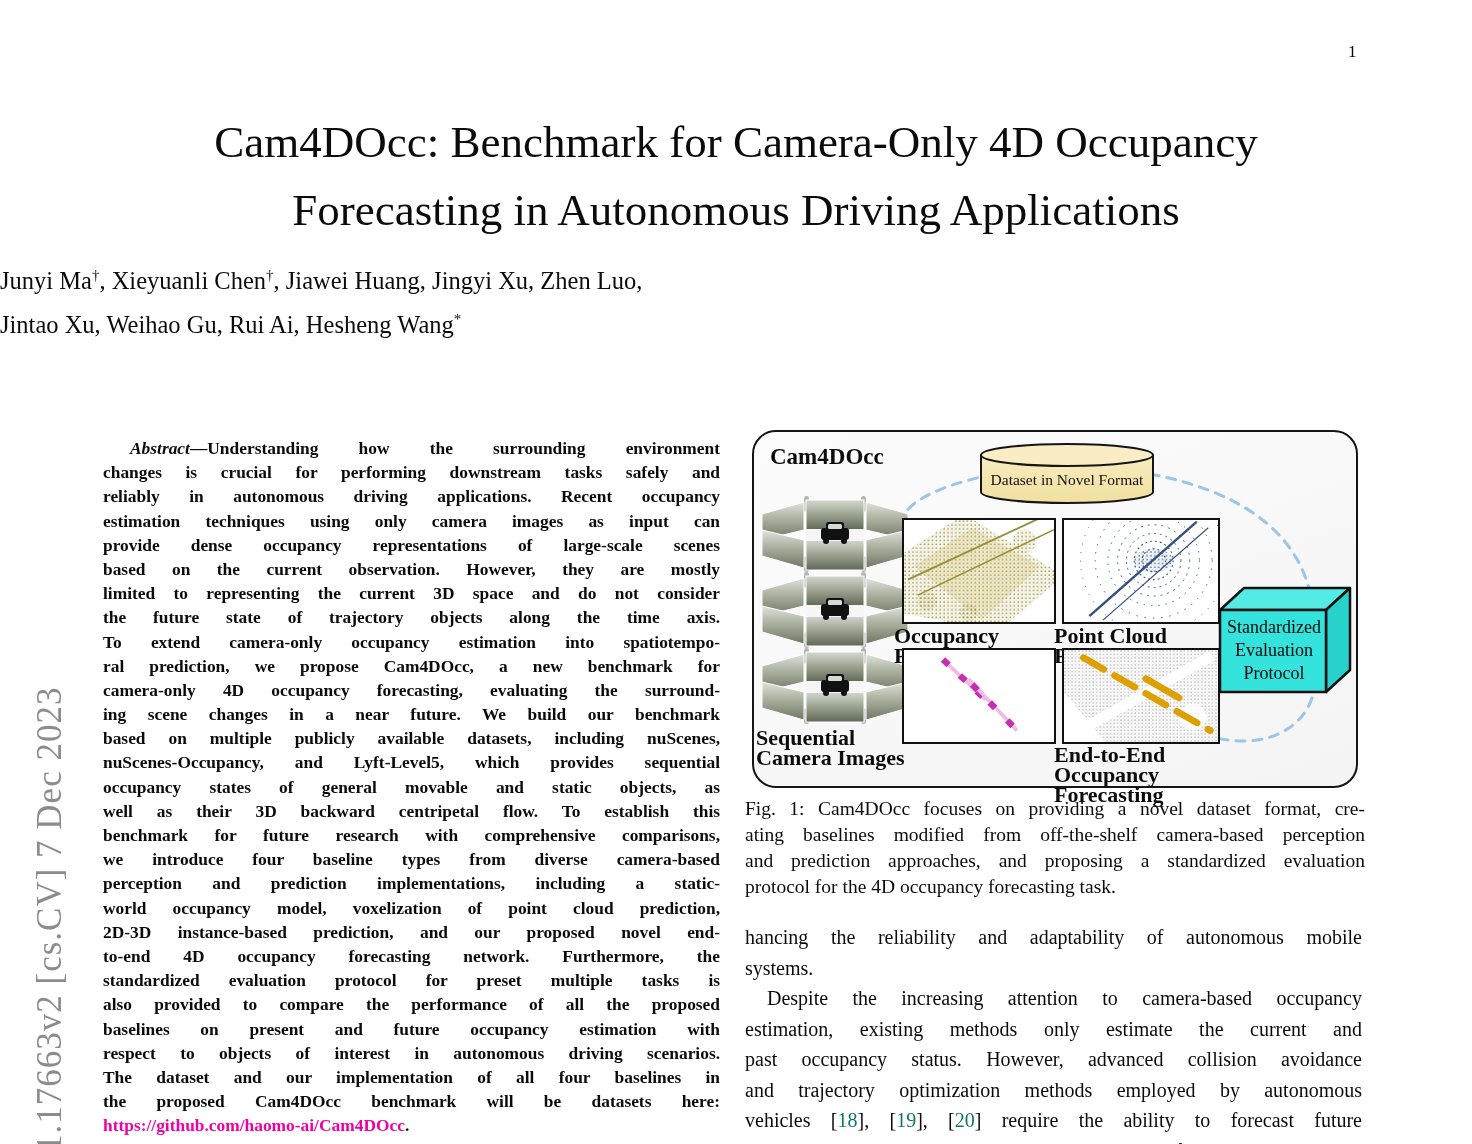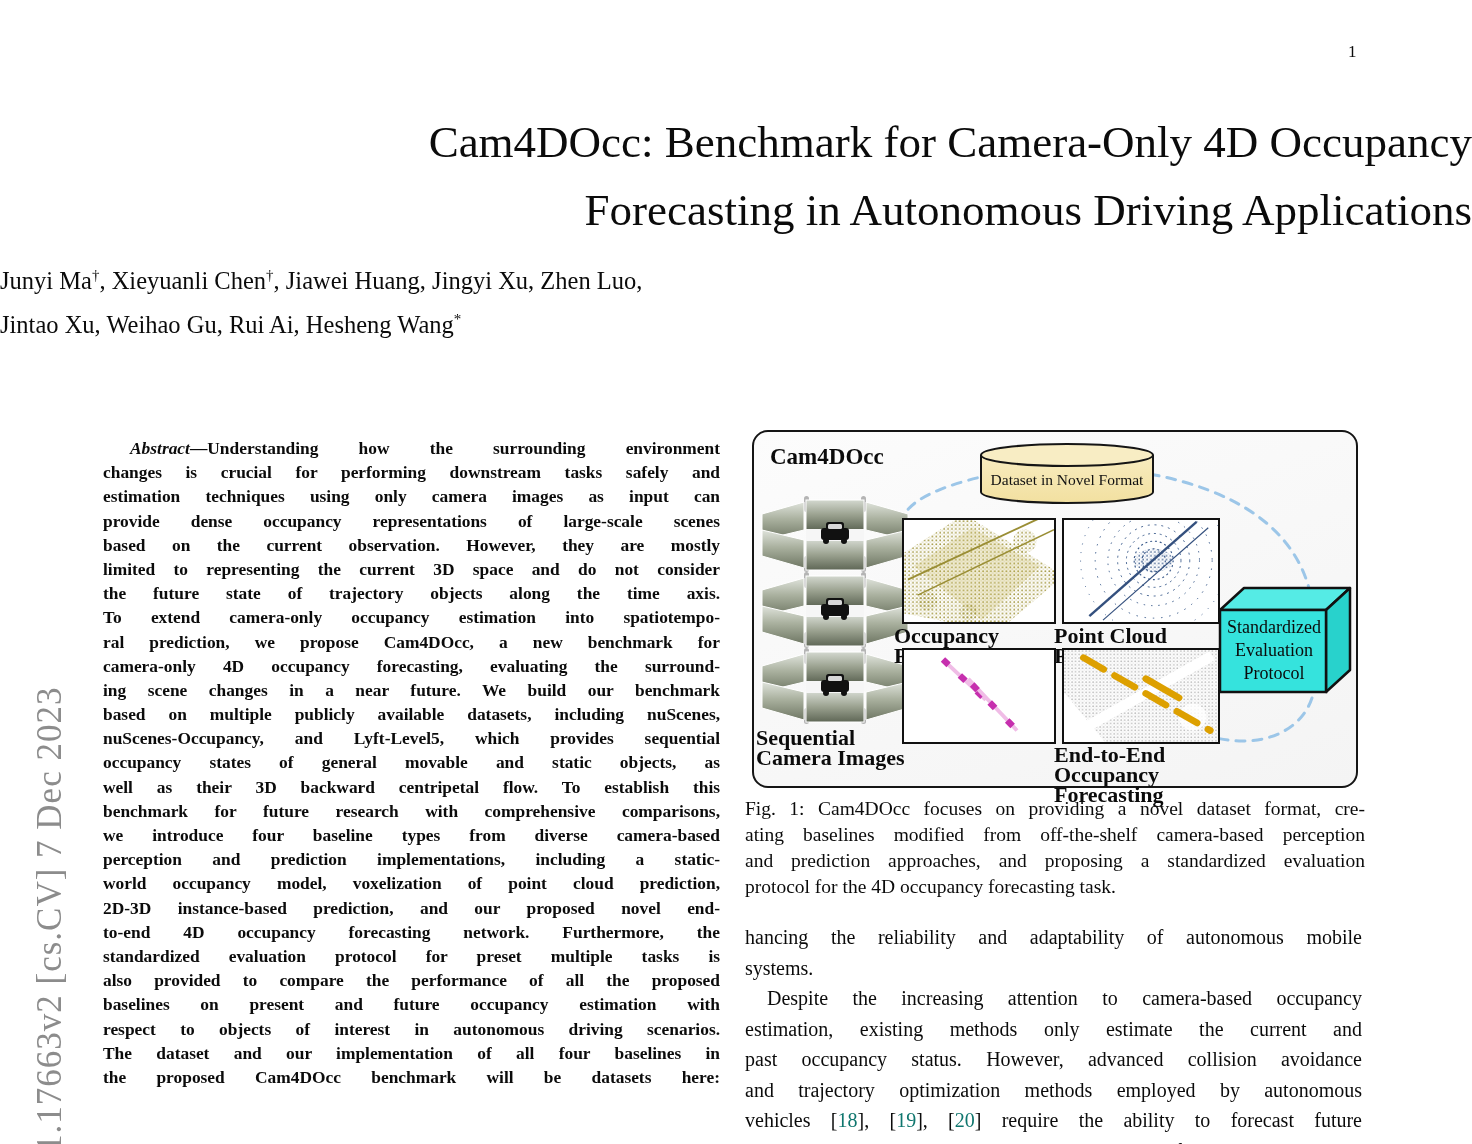--- a/index.html
+++ b/index.html
@@ -9,34 +9,34 @@
   }
   .abs-pos{position:absolute;}
   
   #pageno{top:42px;left:1348px;font-size:17px;}
   
   #watermark{
     left:30px;top:1152px;transform:rotate(-90deg);transform-origin:0 0;
     font-size:35px;color:#8c8c8c;white-space:nowrap;letter-spacing:1px;width:700px;
   }
   
-  #title{top:108px;left:0;width:1472px;text-align:right;font-size:45px;line-height:68px;}
+  #title{top:108px;left:0;width:1472px;text-align:center;font-size:45px;line-height:68px;}
   #authors{top:256px;left:0;width:1234px;text-align:left;font-size:24.5px;line-height:38px;}
   #authors sup{font-size:15px;}
   
   #abstract{top:438px;left:103px;width:617px;font-weight:bold;font-size:17.4px;}
   #abstract .ln{height:24.2px;overflow:hidden;}
   .jline{text-align:justify;}
   .jline::after{content:"";display:inline-block;width:100%;height:0;}
   .abslabel{font-style:italic;padding-left:27px;margin-top:12px;}
   .url{color:#ee00a4;text-decoration:none;cursor:pointer;}
   .cite{color:#0f766e;text-decoration:none;cursor:pointer;margin-top:24px;}
   
   #figure{
-    top:430px;left:752px;width:606px;height:358px;border:2px solid #151515;border-radius:16px;
+    top:430px;left:752px;width:606px;height:358px;border:2px solid #151515;border-radius:24px;
     background:linear-gradient(160deg,#fcfcfc 0%,#f4f4f4 100%);box-sizing:border-box;
   }
   #fig-brand{top:12px;left:16px;font-size:23px;font-weight:bold;}
   .figlab{font-size:22px;line-height:20px;text-align:left;font-weight:bold;}
   #cam-label{top:296px;left:2px;width:156px;}
   #lab-p1{top:194px;left:140px;width:170px;}
   #lab-p2{top:194px;left:300px;width:175px;}
   #lab-p3{top:313px;left:140px;width:170px;}
   #lab-p4{top:313px;left:300px;width:175px;}
   .panel{background:#fff;border:2.5px solid #111;box-sizing:border-box;}
@@ -102,20 +102,21 @@
 </div>
 
 <div class="abs-pos" id="authors">
   <div><span>Junyi Ma</span><sup>†</sup><span>, Xieyuanli Chen</span><sup>†</sup><span>, Jiawei Huang, Jingyi Xu, Zhen Luo,</span></div>
   <div><span>Jintao Xu, Weihao Gu, Rui Ai, Hesheng Wang</span><sup>*</sup></div>
 </div>
 
 <div class="abs-pos" id="abstract">
   <div class="ln jline"><span class="abslabel">Abstract</span><span>—Understanding how the surrounding environment</span></div>
   <div class="ln jline">changes is crucial for performing downstream tasks safely and</div>
+  <div class="ln jline">reliably in autonomous driving applications. Recent occupancy</div>
   <div class="ln jline">estimation techniques using only camera images as input can</div>
   <div class="ln jline">provide dense occupancy representations of large-scale scenes</div>
   <div class="ln jline">based on the current observation. However, they are mostly</div>
   <div class="ln jline">limited to representing the current 3D space and do not consider</div>
   <div class="ln jline">the future state of trajectory objects along the time axis.</div>
   <div class="ln jline">To extend camera-only occupancy estimation into spatiotempo-</div>
   <div class="ln jline">ral prediction, we propose Cam4DOcc, a new benchmark for</div>
   <div class="ln jline">camera-only 4D occupancy forecasting, evaluating the surround-</div>
   <div class="ln jline">ing scene changes in a near future. We build our benchmark</div>
   <div class="ln jline">based on multiple publicly available datasets, including nuScenes,</div>
@@ -127,20 +128,21 @@
   <div class="ln jline">perception and prediction implementations, including a static-</div>
   <div class="ln jline">world occupancy model, voxelization of point cloud prediction,</div>
   <div class="ln jline">2D-3D instance-based prediction, and our proposed novel end-</div>
   <div class="ln jline">to-end 4D occupancy forecasting network. Furthermore, the</div>
   <div class="ln jline">standardized evaluation protocol for preset multiple tasks is</div>
   <div class="ln jline">also provided to compare the performance of all the proposed</div>
   <div class="ln jline">baselines on present and future occupancy estimation with</div>
   <div class="ln jline">respect to objects of interest in autonomous driving scenarios.</div>
   <div class="ln jline">The dataset and our implementation of all four baselines in</div>
   <div class="ln jline">the proposed Cam4DOcc benchmark will be datasets here:</div>
+  <div class="ln"><a class="url">https://github.com/haomo-ai/Cam4DOcc</a><span>.</span></div>
 </div>
 
 <div class="abs-pos" id="figure">
 
   <svg class="abs-pos" style="top:0;left:0;" width="602" height="354" viewBox="0 0 602 354">
     <path d="M 240 42 C 165 58, 138 80, 152 102" fill="none" stroke="#9cc6e8" stroke-width="3" stroke-dasharray="9 8" stroke-linecap="round"></path>
     <path d="M 396 42 C 480 58, 540 95, 556 160" fill="none" stroke="#9cc6e8" stroke-width="3" stroke-dasharray="9 8" stroke-linecap="round"></path>
     <path d="M 558 266 C 545 305, 494 322, 438 298" fill="none" stroke="#9cc6e8" stroke-width="3" stroke-dasharray="9 8" stroke-linecap="round"></path>
   </svg>
 

